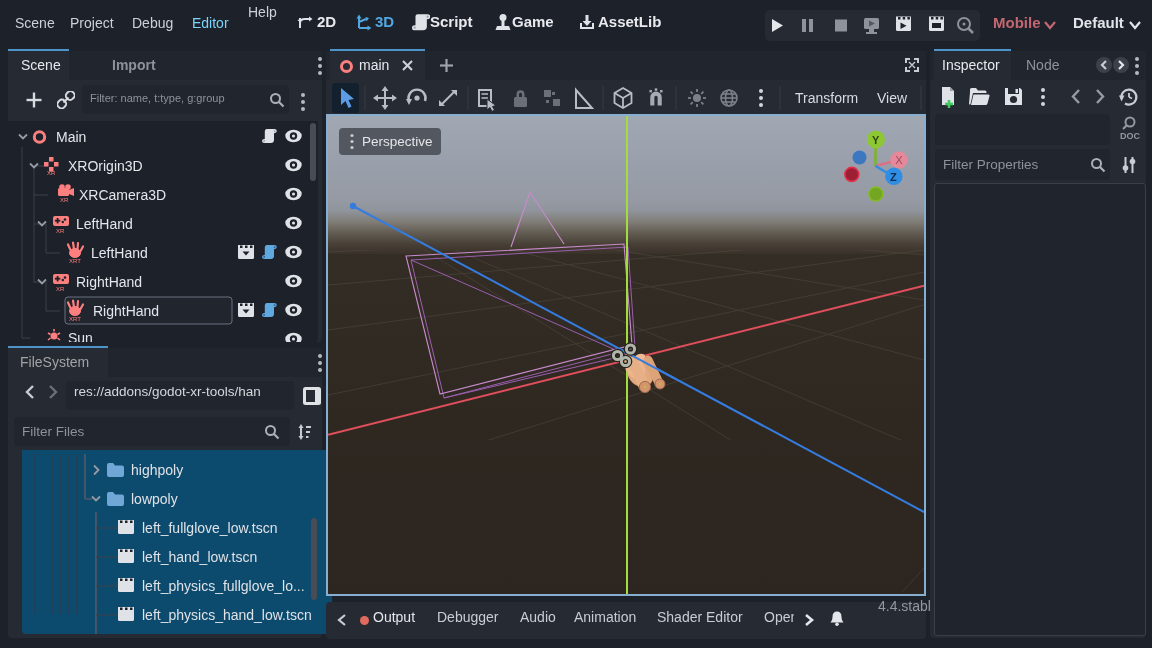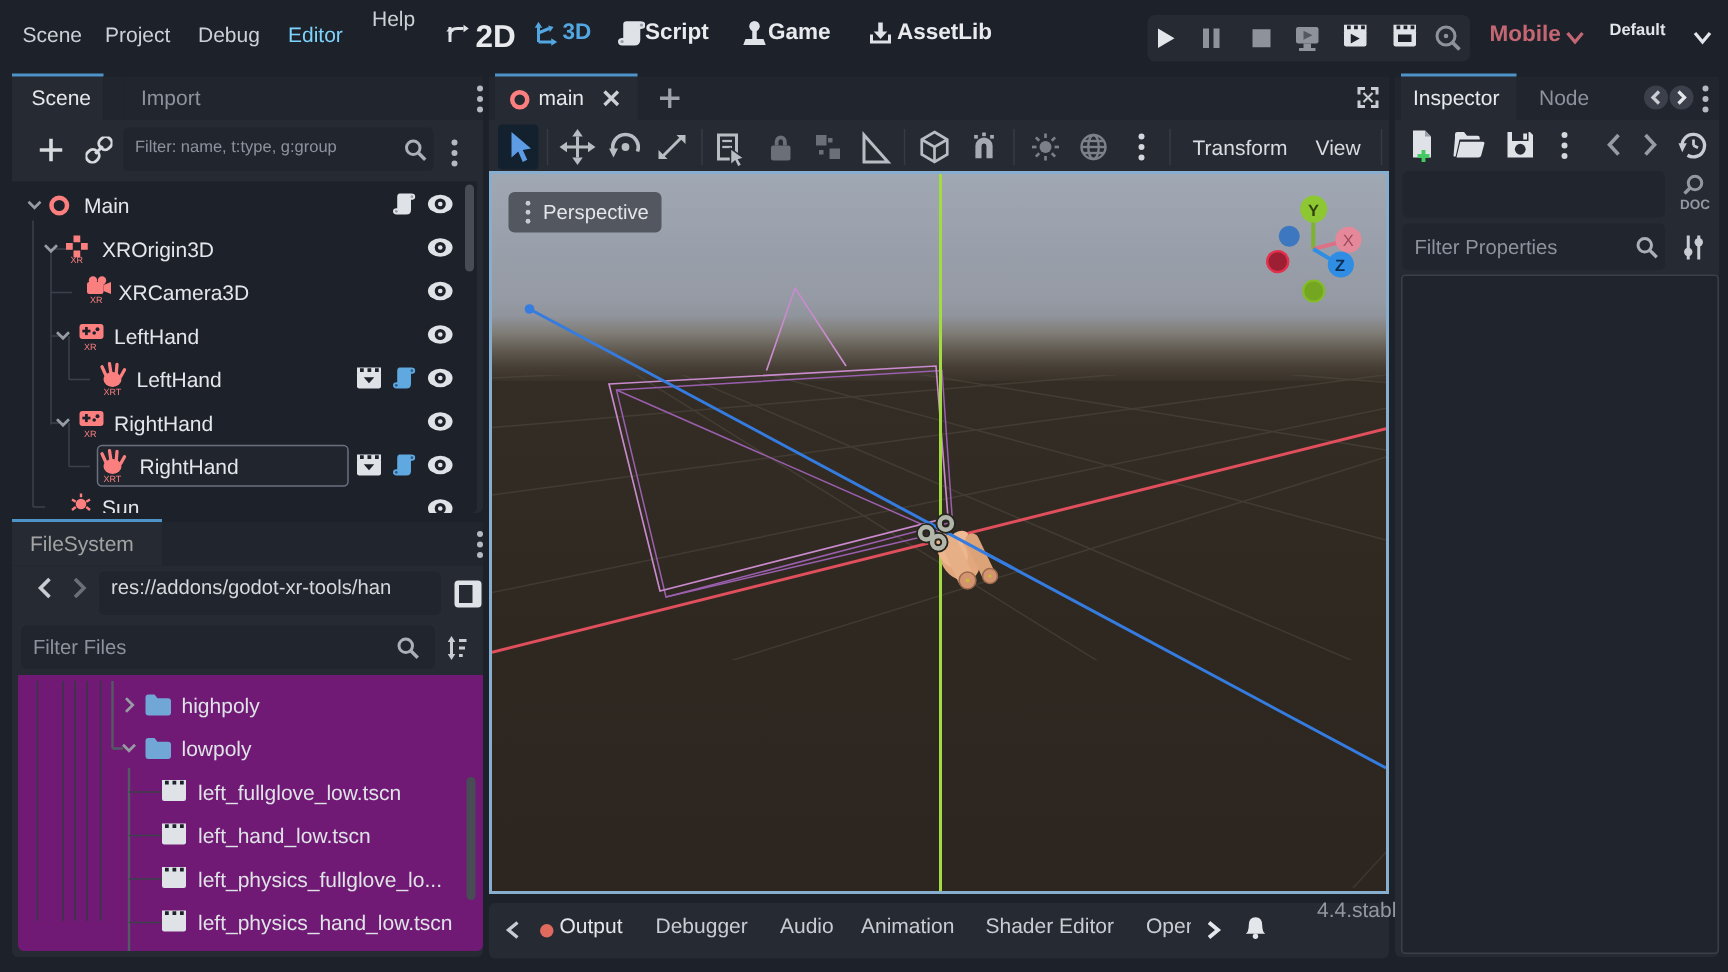--- a/index.html
+++ b/index.html
@@ -24,21 +24,21 @@
   <div class="abs" id="ico2d" style="left:297px;top:13px;">
       <svg width="18" height="18" viewBox="0 0 18 18">
         <g stroke="#dfe2e7" stroke-width="2" fill="#dfe2e7">
           <path d="M 3 15 L 3 5" fill="none"></path>
           <path d="M 3 5 L 0.5 8 L 5.5 8 Z" stroke="none"></path>
           <path d="M 3 10 Q 3 6 8 6 L 12 6" fill="none"></path>
           <path d="M 12 3.5 L 12 8.5 L 15.5 6 Z" stroke="none"></path>
         </g>
       </svg>
     </div>
-  <div class="abs" style="left:317px;top:13px;font-weight:bold;font-size:21px;color:#e8eaee;">2D</div>
+  <div class="abs" style="left:317px;top:13px;font-weight:bold;font-size:15px;color:#e8eaee;">2D</div>
   <div class="abs" id="ico3d" style="left:355px;top:13px;">
       <svg width="18" height="18" viewBox="0 0 18 18">
         <g stroke="#53a7e0" stroke-width="2" fill="#53a7e0">
           <path d="M 4 15 L 4 4 M 4 15 L 14 15 M 4 9 L 11 6" fill="none"></path>
           <path d="M 4 1.5 L 1.5 5.5 L 6.5 5.5 Z" stroke="none"></path>
           <path d="M 16.5 15 L 12.5 12.5 L 12.5 17.5 Z" stroke="none"></path>
           <path d="M 14 5 L 10.5 4 L 11.5 8.5 Z" stroke="none"></path>
         </g>
       </svg>
     </div>
@@ -108,35 +108,35 @@
           <line x1="203.5" y1="18.5" x2="208" y2="23" stroke-width="2.5"></line>
         </g>
   </svg>
     </div>
   <div class="abs" style="left:993px;top:14px;font-weight:bold;font-size:15px;color:#c56772;">Mobile</div>
   <div class="abs" id="chev1" style="left:1043px;top:20px;">
       <svg width="14" height="10" viewBox="0 0 14 10">
         <path d="M 2 2 L 7 8 L 12 2" fill="none" stroke="#c56772" stroke-width="2.2"></path>
       </svg>
     </div>
-  <div class="abs" style="left:1073px;top:14px;font-weight:bold;font-size:11px;color:#e2e5e9;">Default</div>
+  <div class="abs" style="left:1073px;top:14px;font-weight:bold;font-size:15px;color:#e2e5e9;">Default</div>
   <div class="abs" id="chev2" style="left:1128px;top:20px;">
       <svg width="14" height="10" viewBox="0 0 14 10">
         <path d="M 2 2 L 7 8 L 12 2" fill="none" stroke="#e2e5e9" stroke-width="2.2"></path>
       </svg>
     </div>
 </div>
 
 <div class="abs" style="left:8px;top:49px;width:314px;height:293px;">
   <div class="abs panel" style="left:0;top:2px;width:61px;height:29px;border-radius:0;"></div>
   <div class="abs tabline" style="left:0;top:0;width:61px;"></div>
   <div class="abs" style="left:75px;top:2px;width:239px;height:29px;background:#21252d;"></div>
   <div class="abs" style="left:61px;top:2px;width:14px;height:29px;background:#21252d;"></div>
   <div class="abs" style="left:13px;top:8px;color:#e6e9ec;">Scene</div>
-  <div class="abs dim" style="left:86px;top:8px;">Import</div>
+  <div class="abs dim" style="left:104px;top:8px;font-weight:bold;">Import</div>
   <div class="abs" id="dots-scenetab" style="left:308px;top:6px;">
       <svg width="8" height="22" viewBox="0 0 8 22">
         <g fill="#b6bac0">
           <circle cx="4" cy="4" r="2"></circle>
           <circle cx="4" cy="11" r="2"></circle>
           <circle cx="4" cy="18" r="2"></circle>
         </g>
       </svg>
     </div>
   <div class="abs panel" style="left:0;top:31px;width:314px;height:262px;border-radius:0 0 4px 4px;"></div>
@@ -403,21 +403,21 @@
         <g stroke="#c9cdd3" stroke-width="2" fill="#c9cdd3">
           <line x1="5" y1="3" x2="5" y2="15"></line>
           <path d="M 5 1 L 2.5 5 L 7.5 5 Z" stroke="none"></path>
           <path d="M 5 17 L 2.5 13 L 7.5 13 Z" stroke="none"></path>
           <line x1="10" y1="4" x2="15" y2="4"></line>
           <line x1="10" y1="9" x2="14" y2="9"></line>
           <line x1="10" y1="14" x2="12.5" y2="14"></line>
         </g>
       </svg>
     </div>
-  <div class="abs" style="left:4px;top:104px;width:310px;height:184px;background:#701a75;border-radius:0 0 4px 4px;overflow:hidden;" id="fstree">
+  <div class="abs" style="left:14px;top:104px;width:310px;height:184px;background:#0c4a6e;border-radius:0 0 4px 4px;overflow:hidden;" id="fstree">
   <svg width="310" height="184" viewBox="0 0 310 184">
         <g transform="translate(0,4)">
     <g stroke="#343944" stroke-width="1" fill="none">
       <line x1="13" y1="0" x2="13" y2="160"></line>
       <line x1="30" y1="0" x2="30" y2="160"></line>
       <line x1="38" y1="0" x2="38" y2="160"></line>
       <line x1="46" y1="0" x2="46" y2="160"></line>
       <line x1="55" y1="0" x2="55" y2="160"></line>
     </g>
     <g stroke="#545a64" stroke-width="1.6" fill="none">

